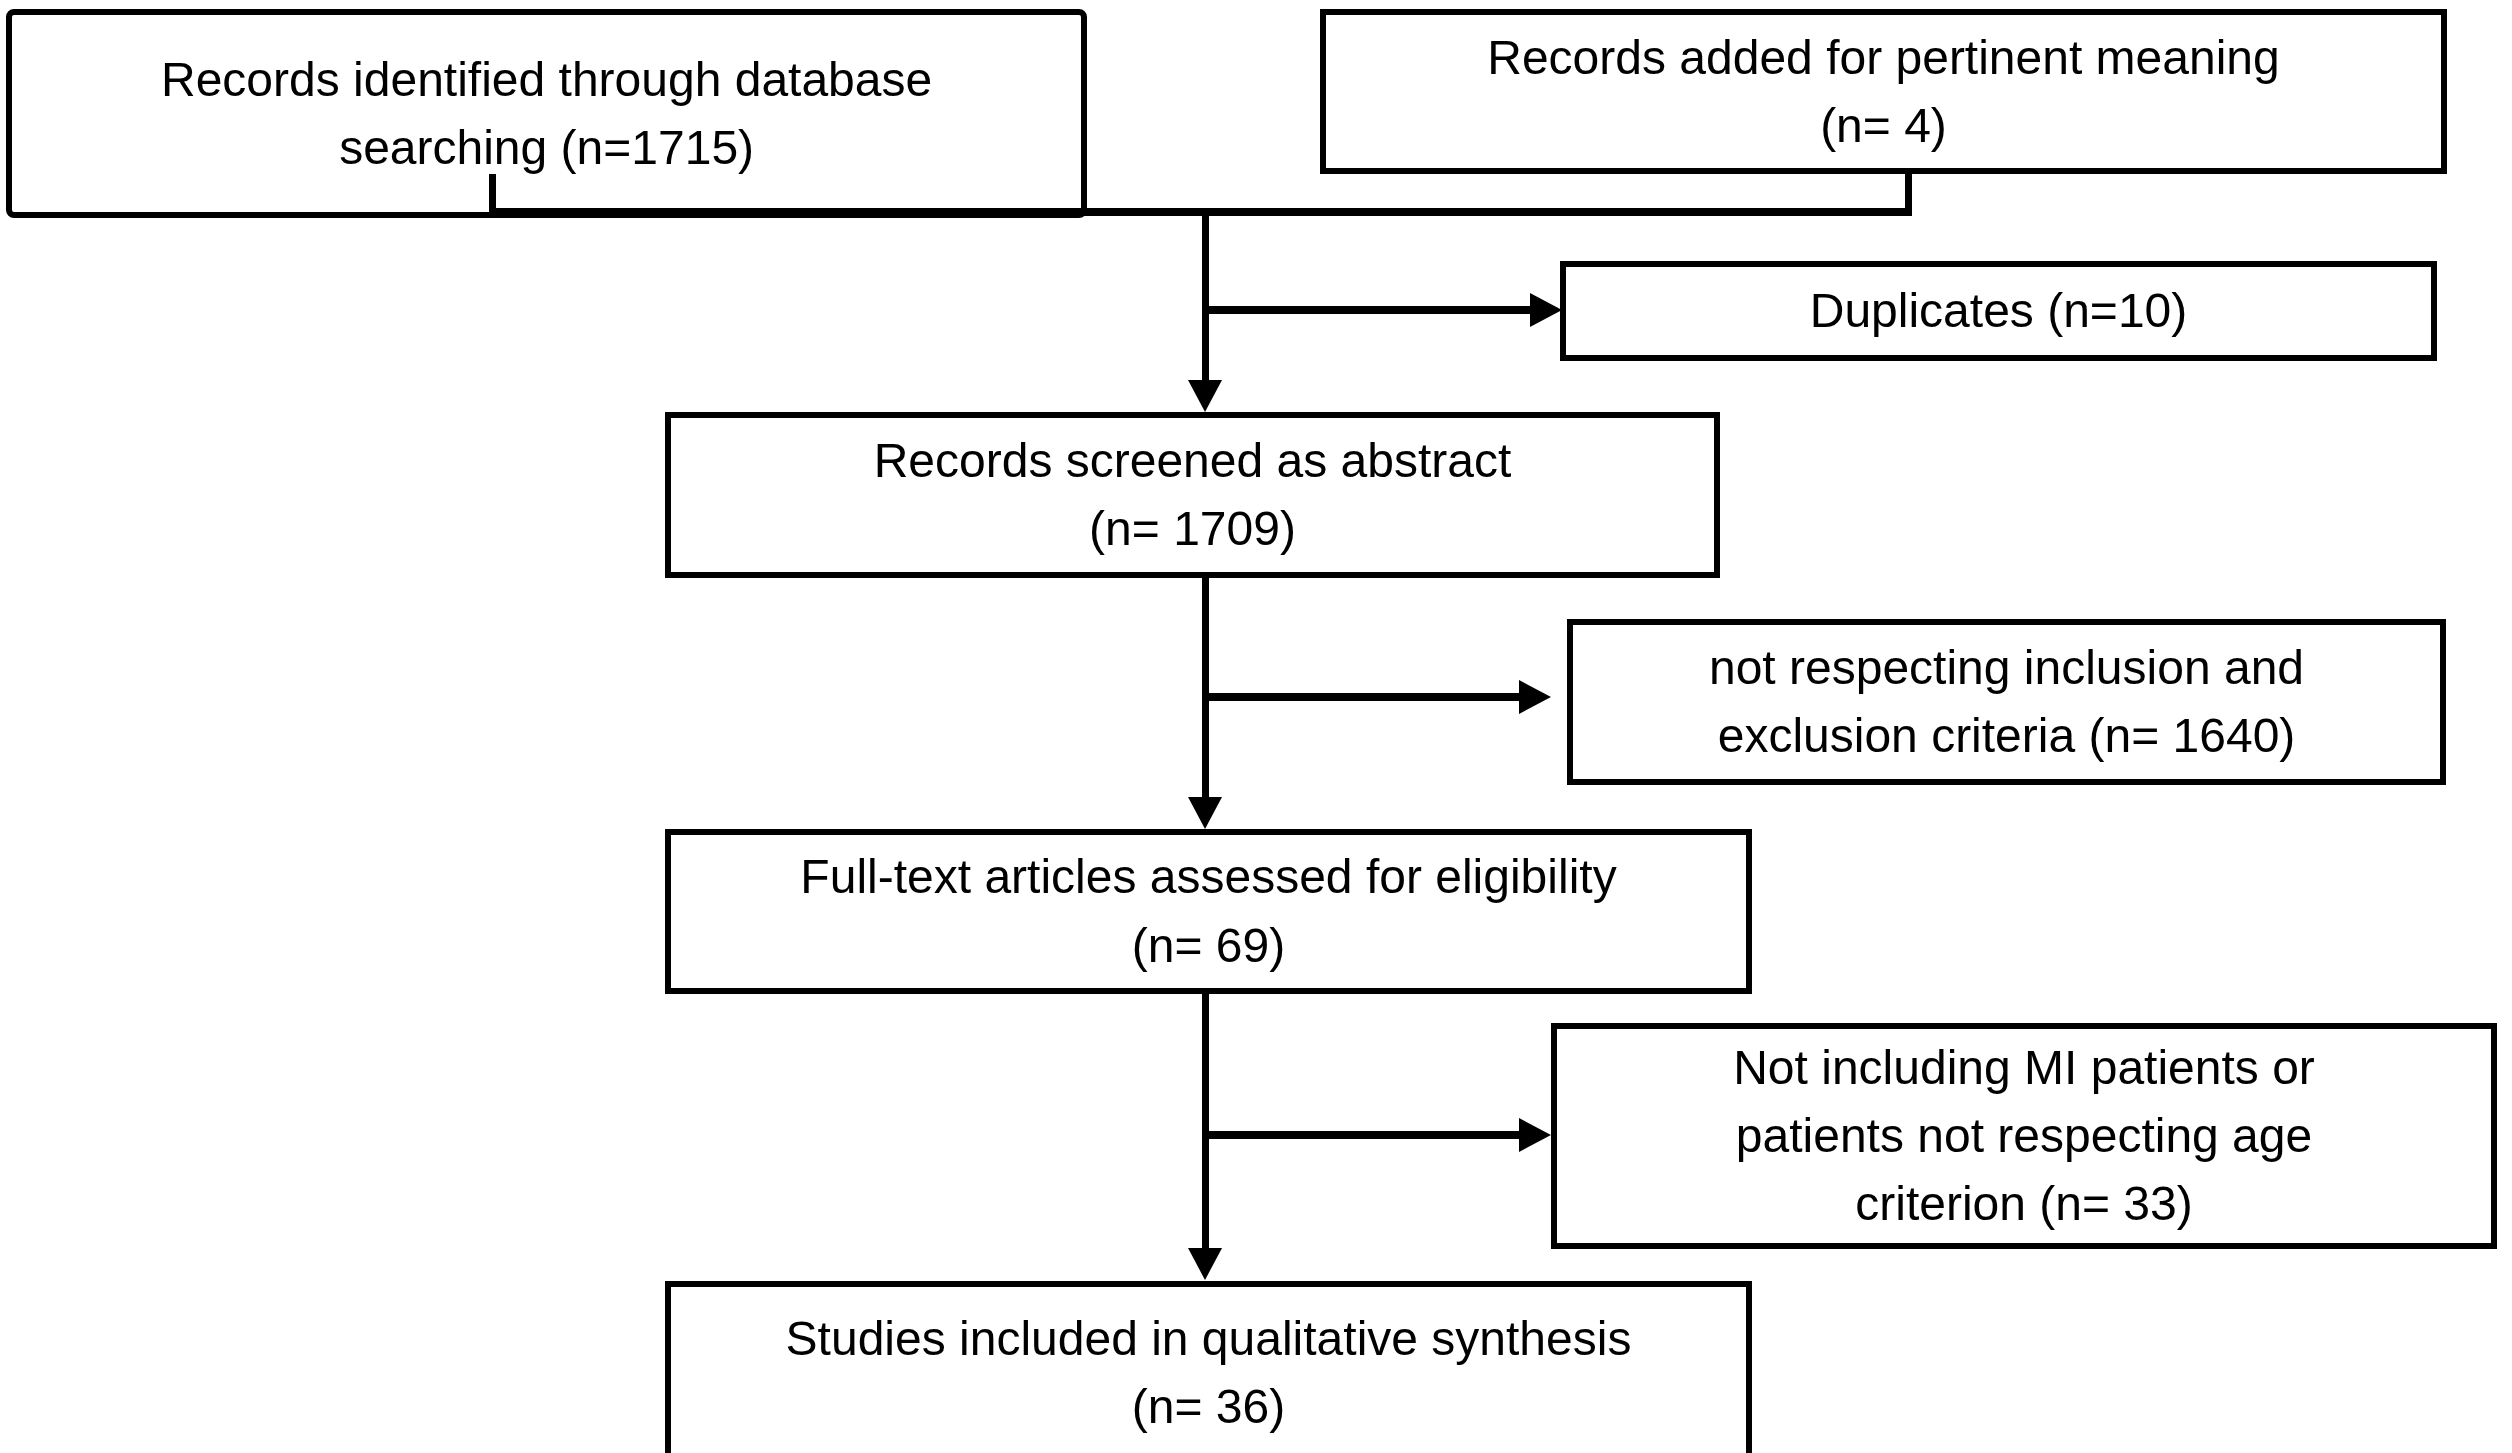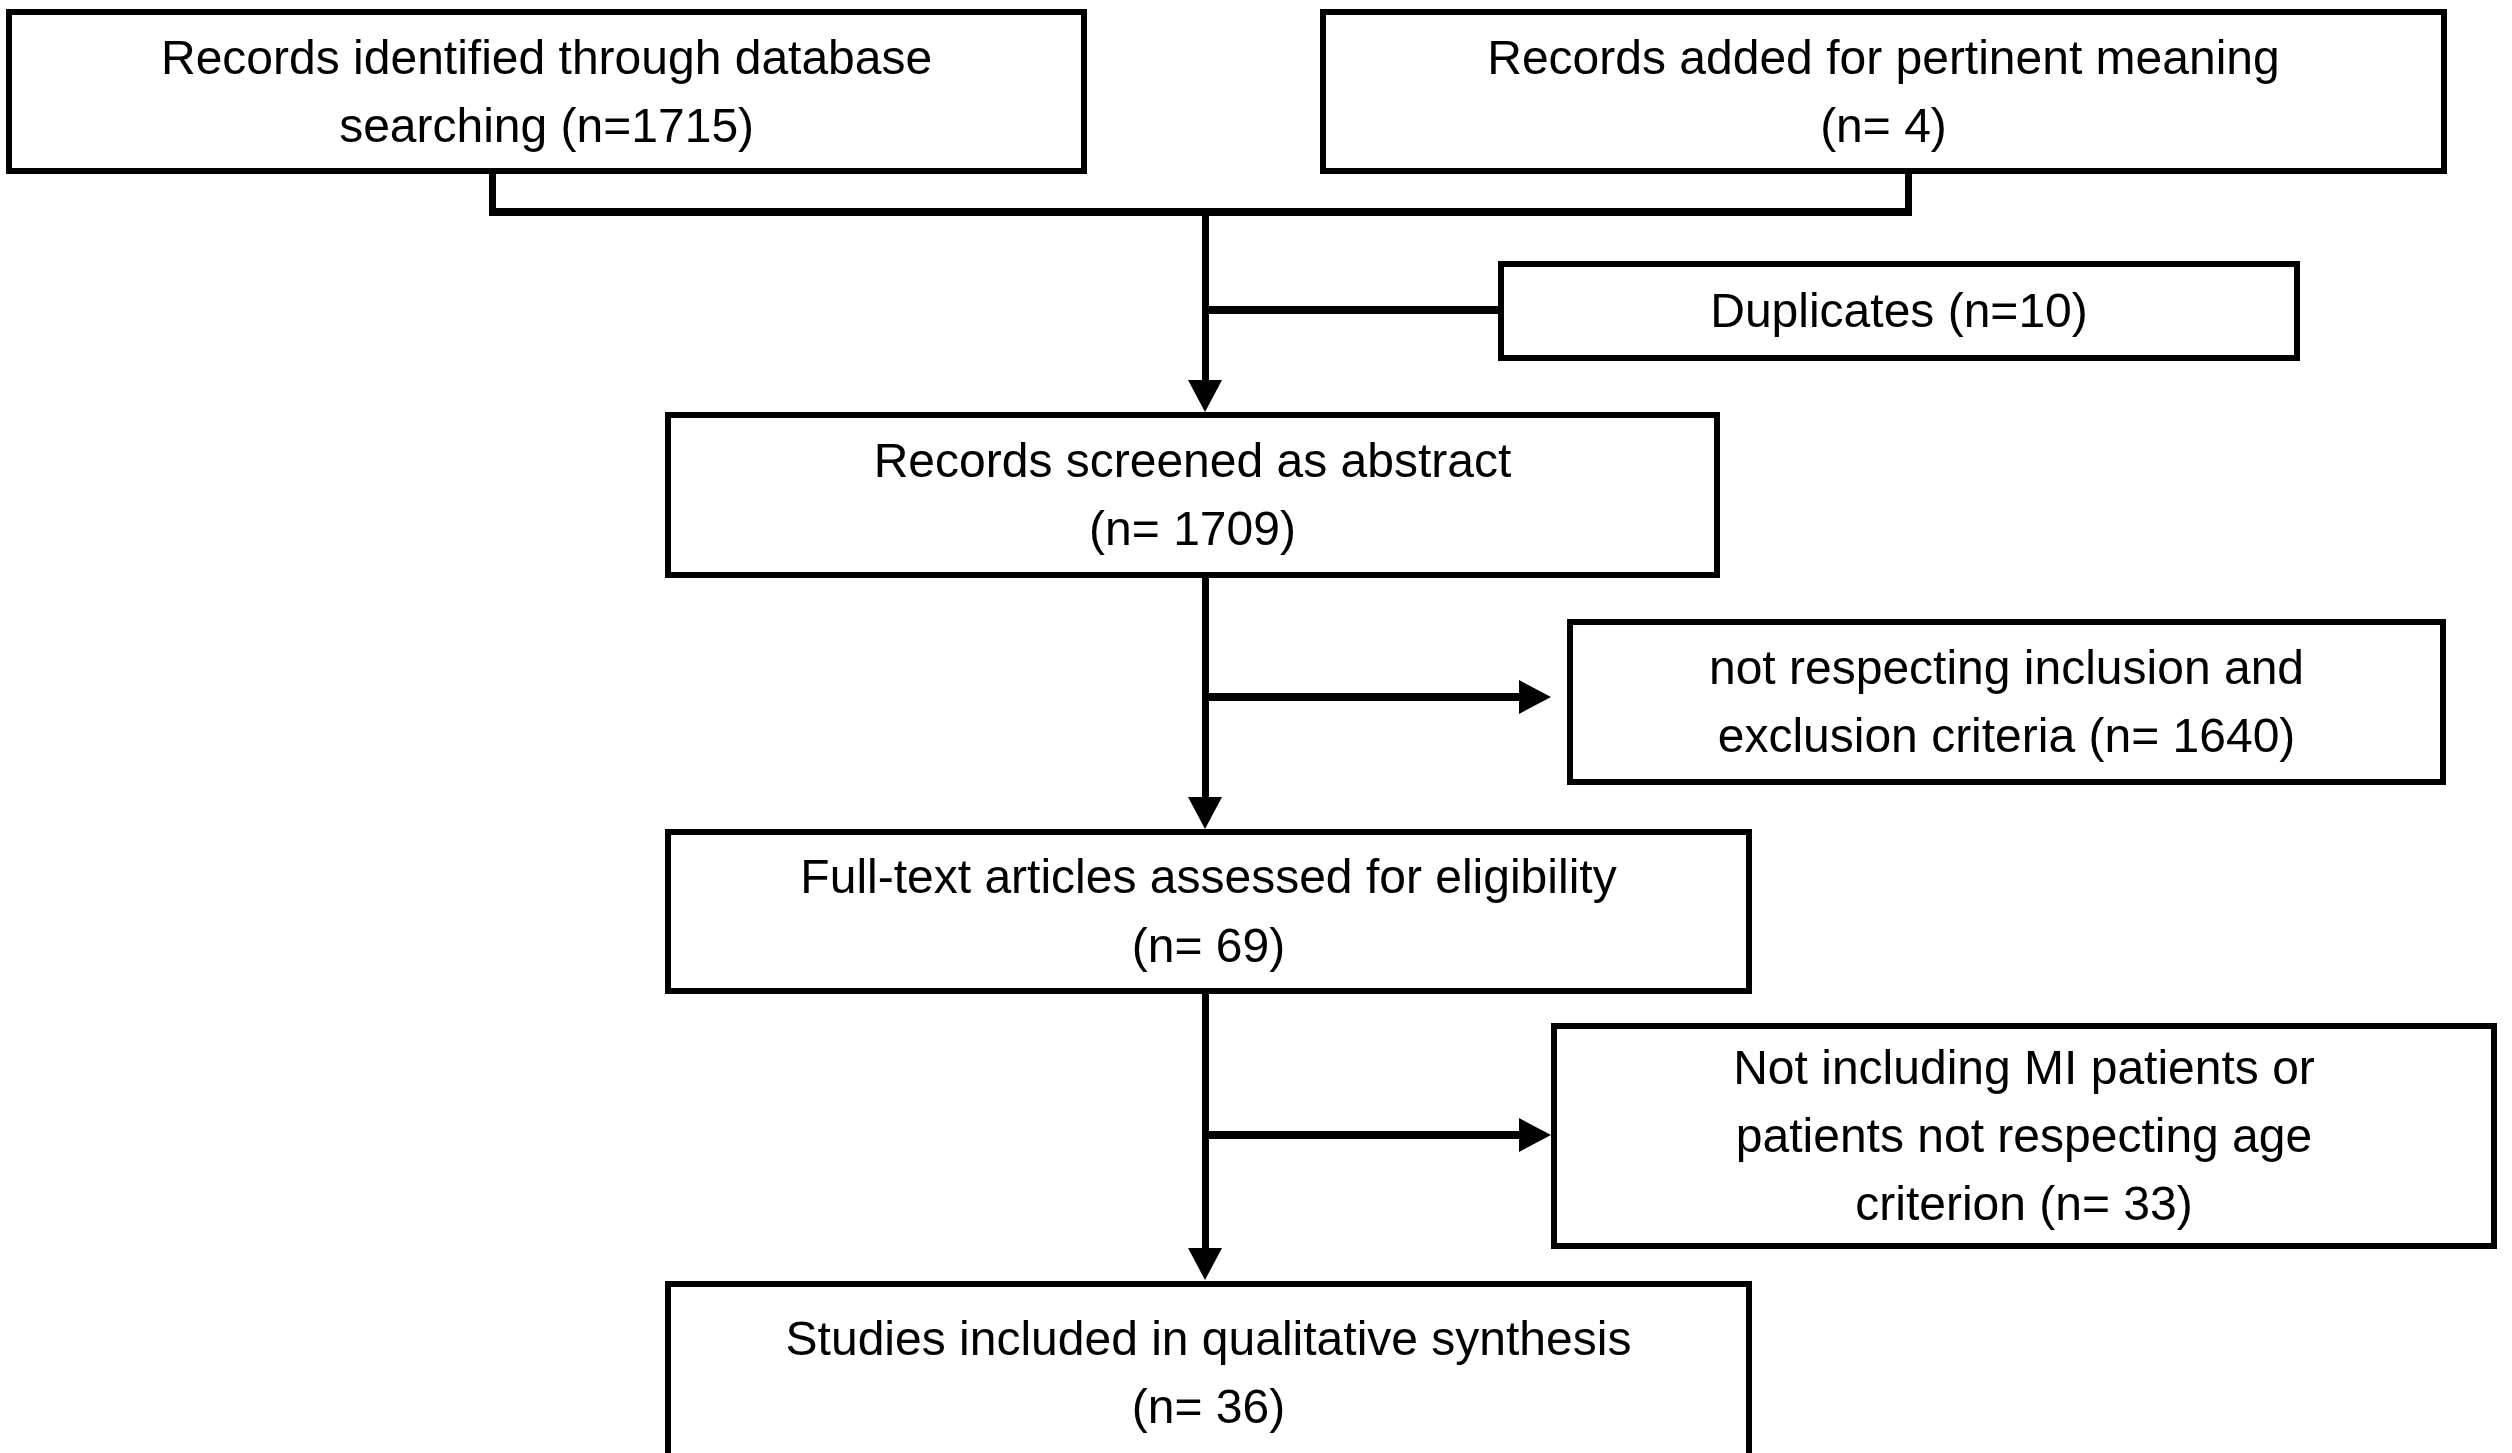--- a/index.html
+++ b/index.html
@@ -47,21 +47,21 @@
   .arrow-right {
     position: absolute;
     width: 0;
     height: 0;
     border-top: 17px solid transparent;
     border-bottom: 17px solid transparent;
     border-left: 32px solid #000000;
   }
 
   
-  .box-identified { left: 6.1px;    top: 9.2px;   width: 1081px; height: 165px; }
+  .box-identified { left: 6.1px;    top: 9.2px;   width: 1081px; height: 209px; border-radius: 8px; }
   .box-added      { left: 1320px; top: 9.2px;   width: 1127px; height: 165px; }
 
   
   .merge-drop-left  { left: 489px;  top: 174px; width: 6.9px;    height: 42px; }
   .merge-drop-right { left: 1905px; top: 174px; width: 6.9px;    height: 42px; }
   .merge-line       { left: 489px;  top: 208px; width: 1423px; height: 7.7px; }
 
   
   .stem-1 { left: 1202px; top: 208px;  width: 6.9px; height: 178px; }
   .stem-2 { left: 1202px; top: 578px;  width: 6.9px; height: 224px; }
@@ -74,21 +74,21 @@
   
   .branch-duplicates { left: 1202px; top: 306px;  width: 330px; height: 8.4px; }
   .branch-excl-1     { left: 1202px; top: 693px;  width: 319px; height: 8.4px; }
   .branch-excl-2     { left: 1202px; top: 1131px; width: 319px; height: 8.4px; }
 
   .arrowhead-duplicates { left: 1530px; top: 293px;  }
   .arrowhead-excl-1     { left: 1519px; top: 680px;  }
   .arrowhead-excl-2     { left: 1519px; top: 1118px; }
 
   
-  .box-duplicates { left: 1498px; top: 261px;  width: 802px; height: 100px; }
+  .box-duplicates { left: 1560px; top: 261px;  width: 877px; height: 100px; }
   .box-excl-1     { left: 1551px; top: 619px;  width: 879px; height: 166px; margin-left: 16px; }
   .box-excl-2     { left: 1551px; top: 1023px; width: 946px; height: 226px; }
 
   
   .box-screened { left: 665px; top: 412px;  width: 1055px; height: 166px; }
   .box-fulltext { left: 665px; top: 829px; width: 1087px; height: 165px; }
   .box-included { left: 665px; top: 1281px; width: 1087px; height: 184px; }
 </style>
 </head>
 <body>

